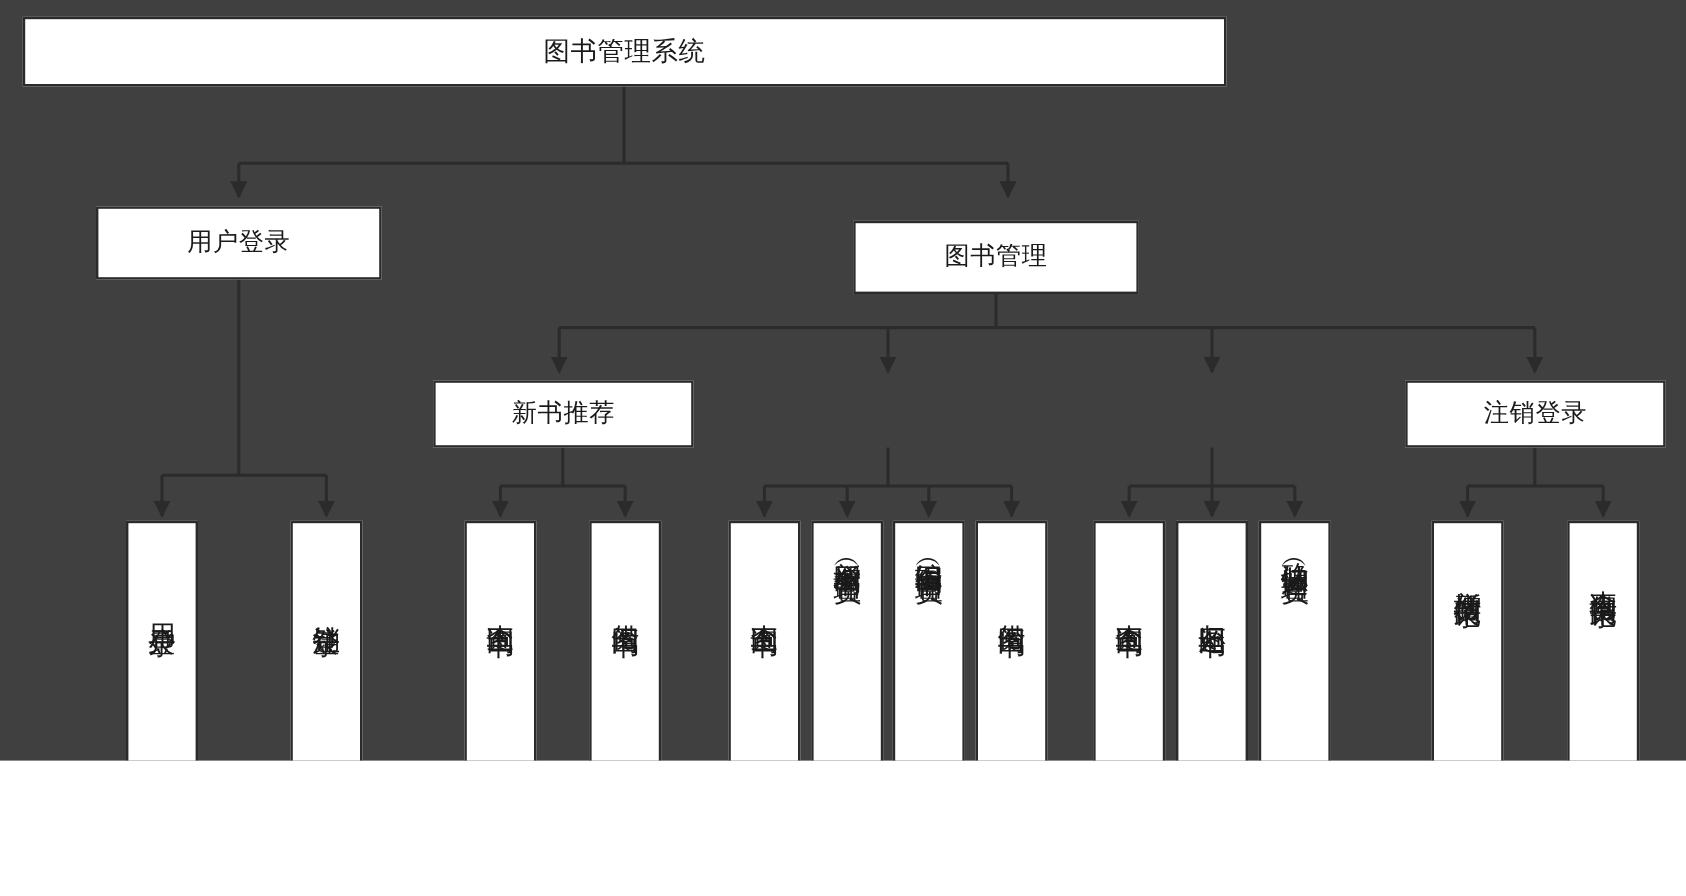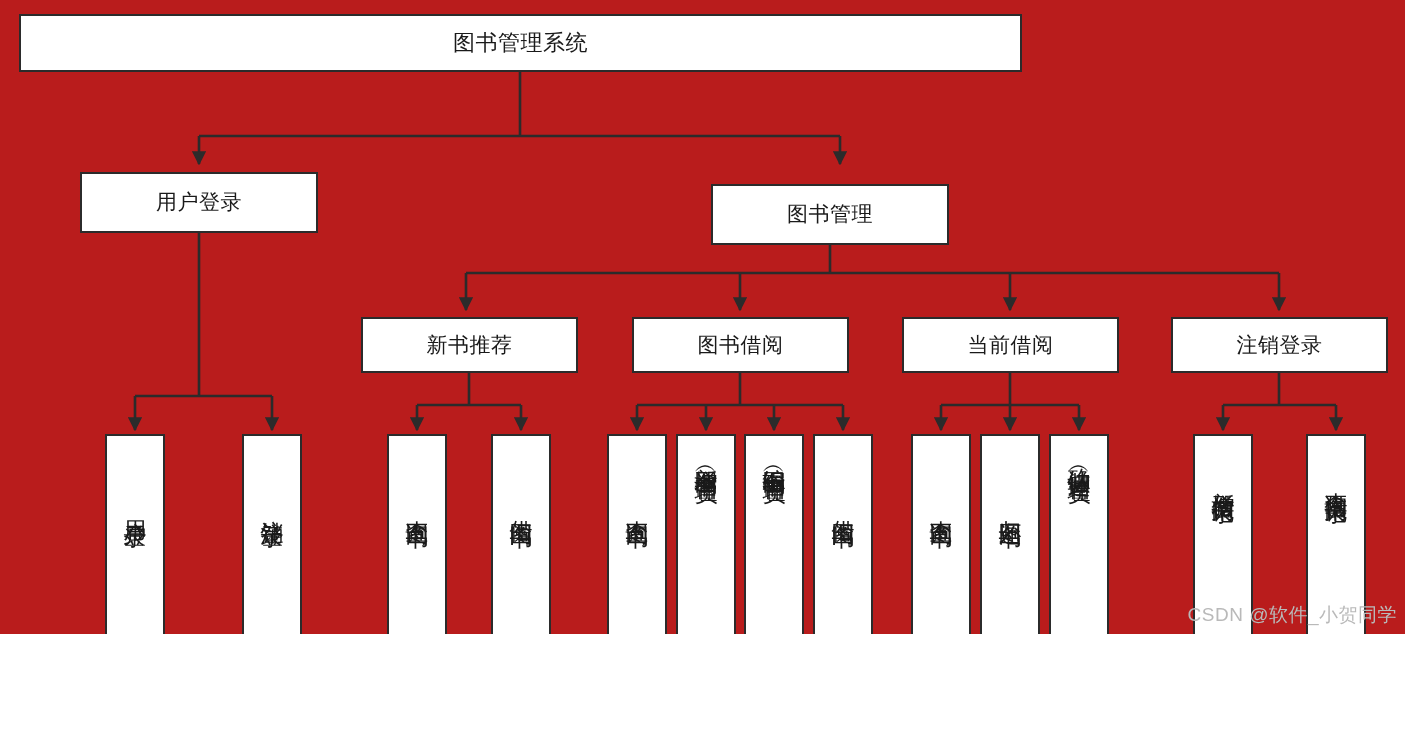--- a/index.html
+++ b/index.html
@@ -8,21 +8,21 @@
     padding: 0;
     background: #ffffff;
   }
   body {
     font-family: "Liberation Sans", "DejaVu Sans", sans-serif;
   }
   #canvas {
     position: relative;
     width: 1405px;
     height: 634px;
-    background: #b91c1c;
+    background: #404040;
     overflow: hidden;
   }
   svg.wires {
     position: absolute;
     left: 0;
     top: 0;
     width: 1405px;
     height: 747px;
     pointer-events: none;
   }
@@ -143,26 +143,20 @@
   <div class="node horiz" style="left:80px; top:172px; width:238px; height:61px;">
     <span class="lbl">用户登录</span>
   </div>
   <div class="node horiz" style="left:711px; top:172px; width:238px; height:61px;margin-top:12px;">
     <span class="lbl">图书管理</span>
   </div>
 
   <div class="node horiz" style="left:361px; top:317px; width:217px; height:56px;">
     <span class="lbl">新书推荐</span>
   </div>
-  <div class="node horiz" style="left:632px; top:317px; width:217px; height:56px;">
-    <span class="lbl">图书借阅</span>
-  </div>
-  <div class="node horiz" style="left:902px; top:317px; width:217px; height:56px;">
-    <span class="lbl">当前借阅</span>
-  </div>
   <div class="node horiz" style="left:1171px; top:317px; width:217px; height:56px;">
     <span class="lbl">注销登录</span>
   </div>
 
   <div class="node vert mid" style="left:105px; top:434px; width:60px; height:300px;">
     <span class="lbl">用户登录</span>
   </div>
   <div class="node vert mid" style="left:242px; top:434px; width:60px; height:300px;">
     <span class="lbl">注销登录</span>
   </div>
@@ -197,15 +191,14 @@
     <span class="lbl">确认归还（管理员）</span>
   </div>
 
   <div class="node vert" style="left:1193px; top:434px; width:60px; height:300px;">
     <span class="lbl" style="padding-top:30px;">新增借阅记录</span>
   </div>
   <div class="node vert" style="left:1306px; top:434px; width:60px; height:300px;">
     <span class="lbl" style="padding-top:30px;">查询借阅记录</span>
   </div>
 
-  <div class="watermark">CSDN @软件_小贺同学</div>
 
 </div>
 
 </body></html>

